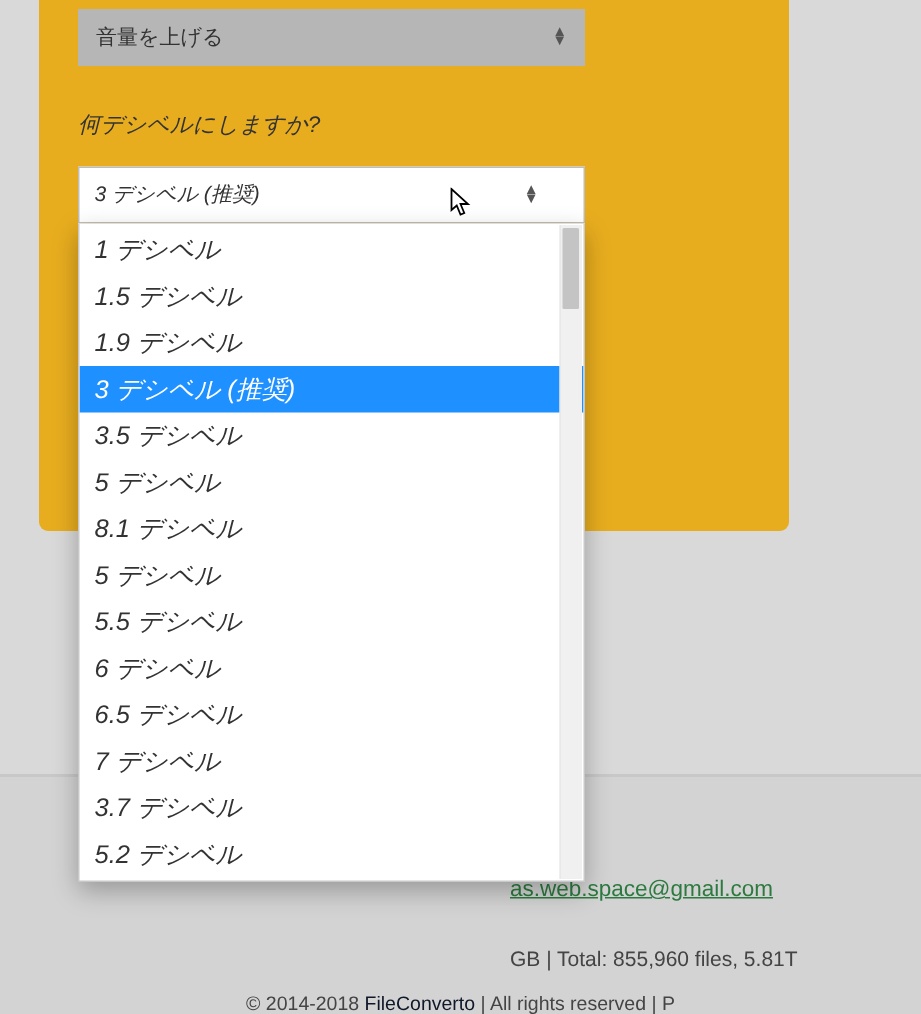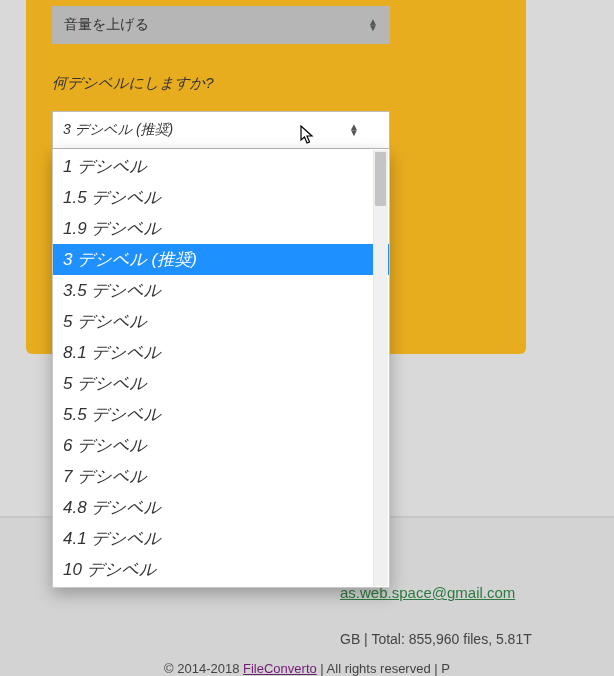--- a/index.html
+++ b/index.html
@@ -196,39 +196,39 @@
             <li class="combo-option">1 デシベル</li>
             <li class="combo-option">1.5 デシベル</li>
             <li class="combo-option">1.9 デシベル</li>
             <li class="combo-option selected">3 デシベル (推奨)</li>
             <li class="combo-option">3.5 デシベル</li>
             <li class="combo-option">5 デシベル</li>
             <li class="combo-option">8.1 デシベル</li>
             <li class="combo-option">5 デシベル</li>
             <li class="combo-option">5.5 デシベル</li>
             <li class="combo-option">6 デシベル</li>
+            <li class="combo-option">6.5 デシベル</li>
             <li class="combo-option">7 デシベル</li>
-            <li class="combo-option">4.8 デシベル</li>
-            <li class="combo-option">4.1 デシベル</li>
-            <li class="combo-option">10 デシベル</li>
+            <li class="combo-option">3.7 デシベル</li>
+            <li class="combo-option">5.2 デシベル</li>
           </ul>
         <div class="combo-track">
           <div class="combo-thumb"></div>
         </div>
       </div>
     </div>
   </div>
 </div>
 
 <div class="cursor">
   <svg width="16" height="20" viewBox="0 0 16 20">
     <path d="M1 1 L1 15 L4.5 12 L7 18 L9.5 17 L7 11 L12 11 Z" fill="#fff" stroke="#000" stroke-width="1.2"></path>
   </svg>
 </div>
 
 <div class="footer-shadow"></div>
 <div class="footer">
   <a class="footer-email">as.web.space@gmail.com</a>
   <div class="footer-stats">GB | Total: 855,960 files, 5.81T</div>
   <div class="footer-copy">
-    <span>© 2014-2018 </span><a style="color:#701a75;text-decoration:underline">FileConverto</a><span> | All rights reserved | P</span>
+    <span>© 2014-2018 </span><a style="color:#0f172a;">FileConverto</a><span> | All rights reserved | P</span>
   </div>
 </div>
 
 </body></html>

